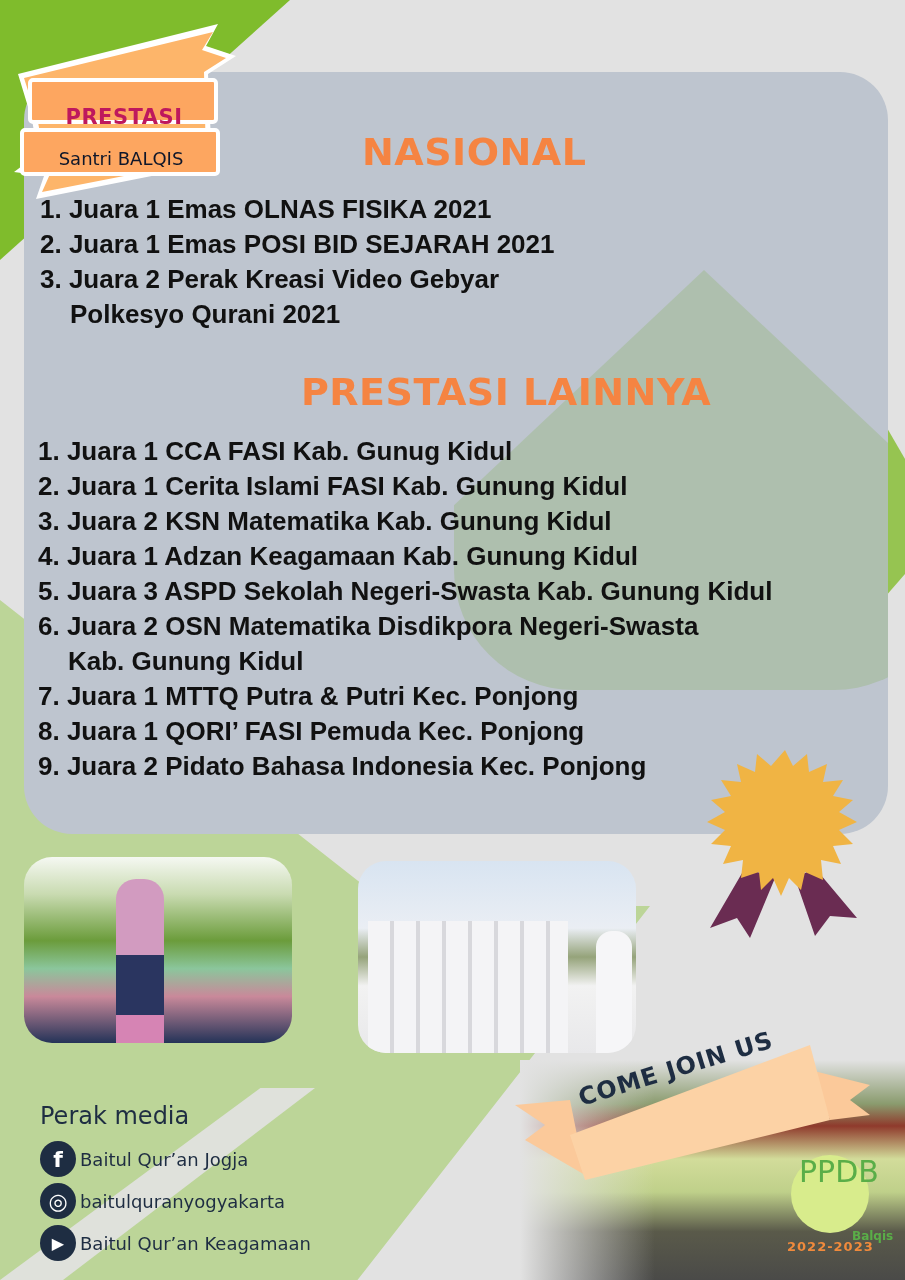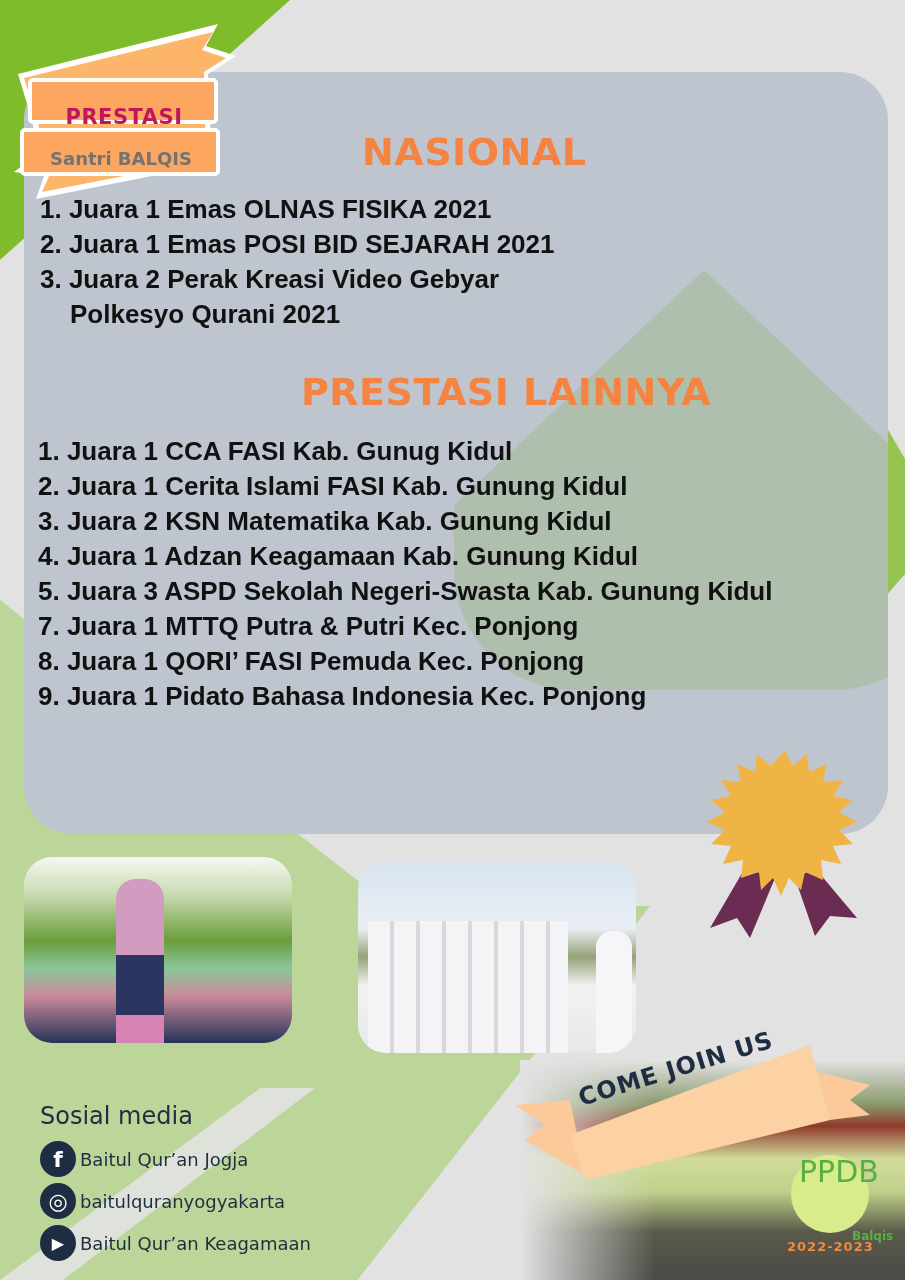--- a/index.html
+++ b/index.html
@@ -45,21 +45,21 @@
   .banner .b1 {
     position: absolute; left: 26px; top: 68px; width: 180px; height: 38px;
     display: flex; align-items: center; justify-content: center;
     font-family: "DejaVu Sans", sans-serif; font-weight: 900; font-size: 21px; color: #be185d;
     letter-spacing: .5px;
     margin-top: 16px;
   }
   .banner .b2 {
     position: absolute; left: 18px; top: 118px; width: 190px; height: 52px;
     display: flex; align-items: center; justify-content: center;
-    font-weight: 700; font-size: 18px; color: #737373;
+    font-weight: 400; font-size: 18px; color: #0f172a;
   }
 
   .heading {
     position: absolute; color: #f58442; font-weight: 900;
     font-family: "DejaVu Sans", sans-serif; letter-spacing: .5px;
   }
   .h-nasional { left: 362px; top: 130px; font-size: 38px; }
   .h-lainnya { left: 301px; top: 370px; font-size: 38px; }
 
   .list { position: absolute; left: 40px; list-style: none; color: #111; font-family: "Liberation Sans", sans-serif; }
@@ -135,41 +135,42 @@
   <li><span>3. Juara 2 Perak Kreasi Video Gebyar</span><span class="cont">Polkesyo Qurani 2021</span></li>
 </ul>
 
 <div class="heading h-lainnya">PRESTASI LAINNYA</div>
 <ul class="list list-lainnya">
   <li><span>1. Juara 1 CCA FASI Kab. Gunug Kidul</span></li>
   <li><span>2. Juara 1 Cerita Islami FASI Kab. Gunung Kidul</span></li>
   <li><span>3. Juara 2 KSN Matematika Kab. Gunung Kidul</span></li>
   <li><span>4. Juara 1 Adzan Keagamaan Kab. Gunung Kidul</span></li>
   <li><span>5. Juara 3 ASPD Sekolah Negeri-Swasta Kab. Gunung Kidul</span></li>
+  <li><span>6. Juara 2 OSN Matematika Disdikpora Negeri-Swasta</span><span class="cont">Kab. Gunung Kidul</span></li>
   <li><span>7. Juara 1 MTTQ Putra &amp; Putri Kec. Ponjong</span></li>
   <li><span>8. Juara 1 QORI’ FASI Pemuda Kec. Ponjong</span></li>
-  <li><span>9. Juara 1 Pidato Bahasa Indonesia Kec. Ponjong</span></li>
+  <li><span>9. Juara 2 Pidato Bahasa Indonesia Kec. Ponjong</span></li>
 </ul>
 
 <svg class="medal" viewBox="0 0 160 200">
   <polygon points="40,120 70,130 45,190 32,170 5,180" fill="#6a2c52"></polygon>
   <polygon points="110,120 90,130 110,188 125,168 152,170" fill="#6a2c52"></polygon>
   <polygon fill="#f0b444" points="80,2 88,18 102,6 104,24 122,16 118,34 138,32 128,48 148,52 134,64 152,74 134,82 148,96 128,98 136,116 116,112 118,132 100,124 96,142 84,130 76,148 68,130 56,142 54,124 36,130 38,112 18,116 26,98 6,96 20,82 2,74 20,64 6,52 26,48 16,32 36,34 32,16 50,24 52,6 66,18"></polygon>
 </svg>
 
 <div class="photo photo1">
   <div class="fig" style="left:92px;top:22px;width:48px;height:170px;background:linear-gradient(180deg,#d29bc0 0%,#d29bc0 45%,#2a3560 45%,#2a3560 80%,#d684b4 80%);border-radius:20px 20px 0 0;"></div>
 </div>
 <div class="photo photo2">
   <div class="fig" style="left:10px;top:60px;width:200px;height:140px;background:repeating-linear-gradient(90deg,#f4f4f6 0 22px,#d8d8dc 22px 26px);"></div>
   <div class="fig" style="left:238px;top:70px;width:36px;height:130px;background:#f6f6f8;border-radius:16px 16px 0 0;"></div>
 </div>
 
 <div class="social">
-  <div class="social-title">Sosial media</div>
+  <div class="social-title">Perak media</div>
   <div class="social-item">
     <span class="social-icon">f</span>
     <span class="social-text">Baitul Qur’an Jogja</span>
   </div>
   <div class="social-item">
     <span class="social-icon">◎</span>
     <span class="social-text">baitulquranyogyakarta</span>
   </div>
   <div class="social-item">
     <span class="social-icon" style="font-size:16px">▶</span>

